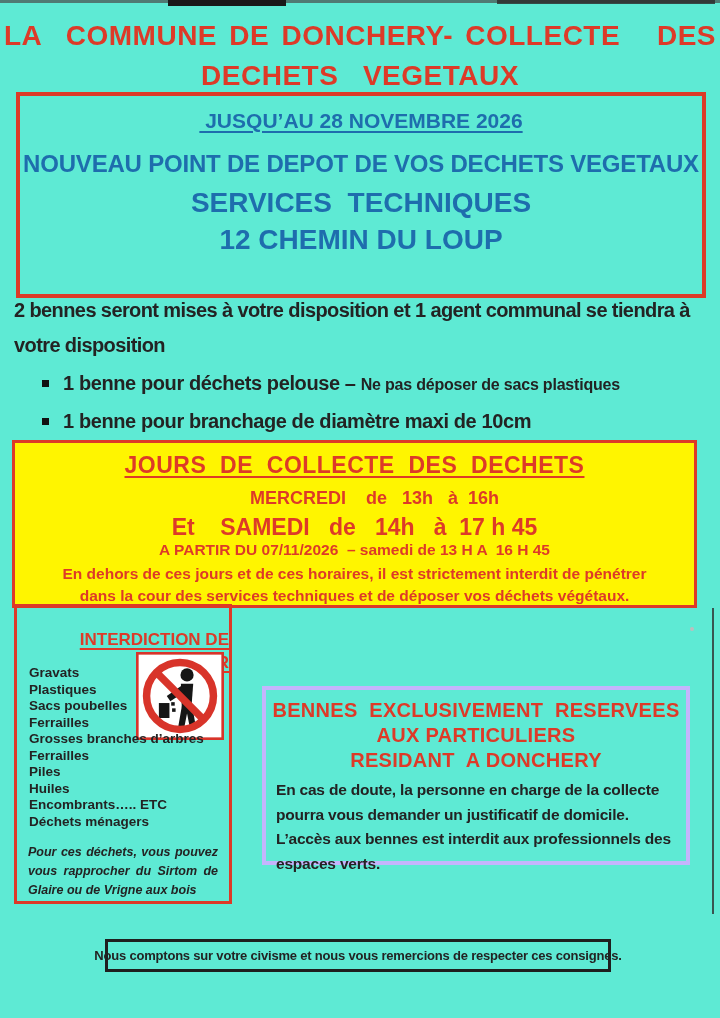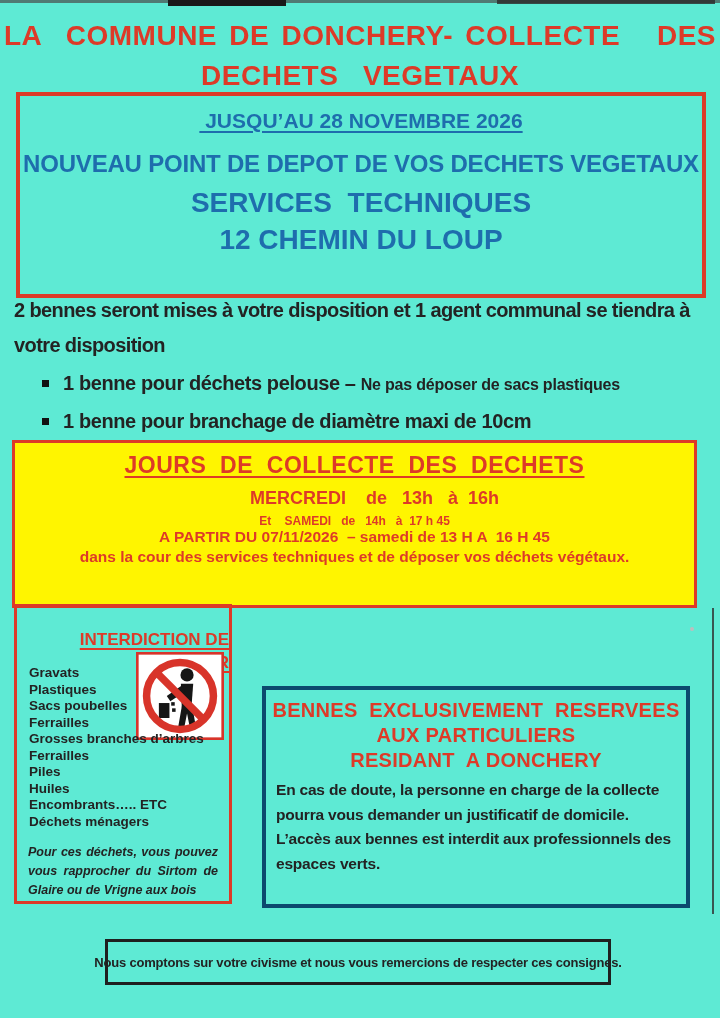--- a/index.html
+++ b/index.html
@@ -48,21 +48,21 @@
   .bullet-note{font-size:16px;letter-spacing:-0.2px;}
 
   
   .schedule-box{
     position:absolute;left:12px;top:440px;width:685px;height:168px;
     background:var(--yellow);border:3px solid var(--red);
     text-align:center;color:var(--red);font-weight:bold;
   }
   .sb-title{font-size:23px;margin-top:9px;letter-spacing:.5px;display:block;}
   .sb-l1{font-size:18px;margin-top:9px;display:block;padding-left:40px;}
-  .sb-l2{font-size:12px;margin-top:5px;display:block;}
+  .sb-l2{font-size:23px;margin-top:5px;display:block;}
   .sb-l3{font-size:15.5px;display:block;}
   .sb-w{font-size:15.5px;line-height:22px;display:block;}
   .sb-w.first{margin-top:4px;}
 
   
   .forbidden-box{
     position:absolute;left:14px;top:604px;width:218px;height:300px;
     border:3px solid var(--red);
   }
   .fb-title{text-align:right;color:var(--red);font-weight:bold;font-size:17px;line-height:23px;margin-top:21px;}
@@ -70,31 +70,31 @@
   .fb-icon{position:absolute;right:5px;top:45px;width:88px;height:88px;}
   .fb-list{position:absolute;left:12px;top:58px;width:200px;font-size:13.5px;font-weight:600;color:var(--ink);line-height:16.5px;}
   .fb-note{
     position:absolute;left:11px;right:11px;top:236px;
     font-size:12.5px;font-weight:bold;font-style:italic;color:var(--ink);
     text-align:justify;line-height:19px;
   }
 
   
   .reserved-box{
-    position:absolute;left:262px;top:686px;width:428px;height:222px;
-    border:4px solid #0c4a6e;
+    position:absolute;left:262px;top:686px;width:428px;height:179px;
+    border:4px solid #c4b5fd;
   }
   .rb-title{text-align:center;color:var(--red);font-weight:bold;font-size:20px;line-height:25px;margin-top:8px;letter-spacing:.3px;}
   .rb-title span{display:block;}
   .rb-body{margin:5px 10px 0;color:var(--ink);font-weight:bold;font-size:15.5px;line-height:24.5px;letter-spacing:-0.2px;}
   .rb-body p{margin:0;}
 
   
   .footer-box{
-    position:absolute;left:105px;top:939px;width:506px;height:46px;
+    position:absolute;left:105px;top:939px;width:506px;height:33px;
     border:3px solid #1f1f1f;display:flex;align-items:center;justify-content:center;
   }
   .footer-text{font-size:13px;font-weight:600;color:var(--ink);white-space:nowrap;letter-spacing:-0.2px;}
 </style>
 </head>
 <body>
 
 <div class="sheet">
 
   <div class="scan-band"></div>
@@ -121,20 +121,21 @@
     <div class="bullet-row">
       <span class="sq"></span><span>1 benne pour branchage de diamètre maxi de 10cm</span>
     </div>
   </section>
 
   <section class="schedule-box">
     <span class="sb-title u pre">JOURS  DE  COLLECTE  DES  DECHETS</span>
     <span class="sb-l1 pre">MERCREDI    de   13h   à  16h</span>
     <span class="sb-l2 pre">Et    SAMEDI   de   14h   à  17 h 45</span>
     <span class="sb-l3 pre">A PARTIR DU 07/11/2026  – samedi de 13 H A  16 H 45</span>
+    <span class="sb-w first">En dehors de ces jours et de ces horaires, il est strictement interdit de pénétrer</span>
     <span class="sb-w">dans la cour des services techniques  et de déposer vos déchets végétaux.</span>
   </section>
 
   <section class="forbidden-box">
     <div class="fb-title">
       <span class="u">INTERDICTION DE</span>
       <span class="u">DEPOSER</span>
     </div>
     <svg class="fb-icon" viewBox="0 0 100 100" aria-hidden="true">
       <rect x="1.5" y="1.5" width="97" height="97" fill="#ffffff" stroke="#d8342a" stroke-width="3"></rect>

